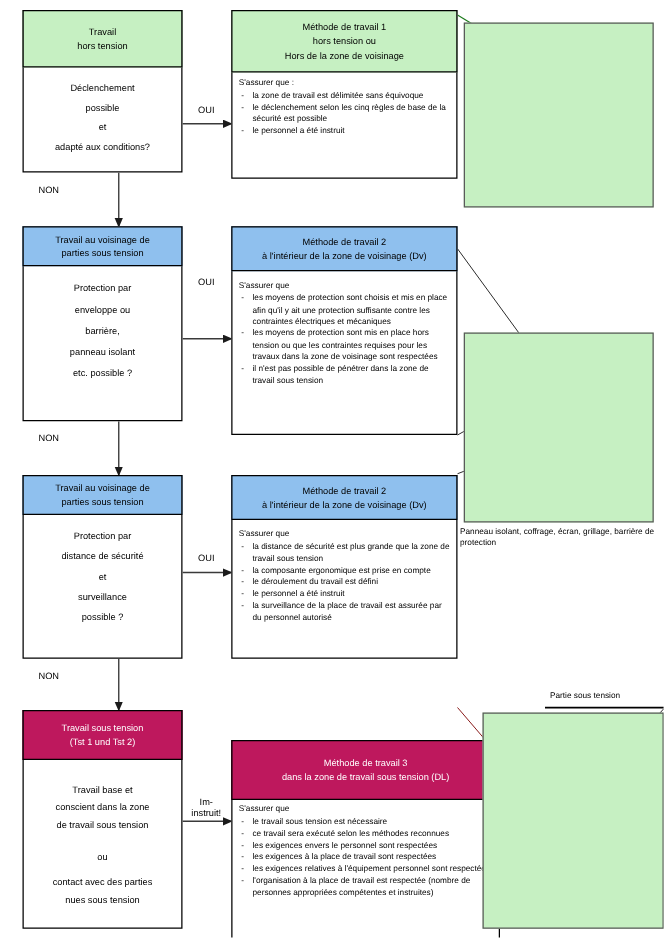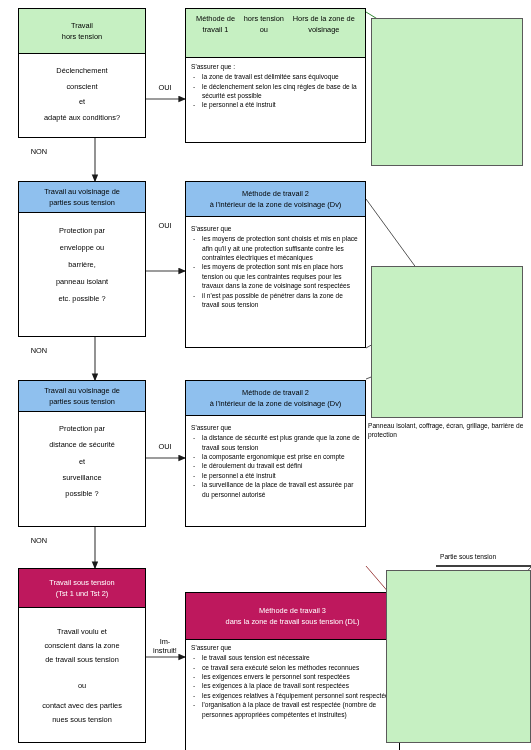--- a/index.html
+++ b/index.html
@@ -196,31 +196,31 @@
     </g>
   </svg>
 
   <div class="box" style="left:18px; top:8px; width:128px; height:130px;">
     <div class="hdr hdr-green" style="margin:-1px; height:46px; display:flex; flex-direction:column; justify-content:center;">
       <span>Travail</span>
       <span>hors tension</span>
     </div>
     <div class="qbody">
       <span class="ln">Déclenchement</span>
-      <span class="ln">conscient</span>
+      <span class="ln">possible</span>
       <span class="ln">et</span>
       <span class="ln">adapté aux conditions?</span>
     </div>
   </div>
 
   <div class="edge-label" style="left:150px; top:84px; width:30px;">OUI</div>
   <div class="edge-label" style="left:24px; top:148px; width:30px;">NON</div>
 
   <div class="box" style="left:185px; top:8px; width:181px; height:135px;">
-    <div class="hdr hdr-green" style="margin:-1px; height:50px; display:flex; justify-content:center;">
+    <div class="hdr hdr-green" style="margin:-1px; height:50px; display:flex; flex-direction:column; justify-content:center;">
       <span>Méthode de travail 1</span>
       <span>hors tension ou</span>
       <span>Hors de la zone de voisinage</span>
     </div>
     <div class="mbody">
       <span class="intro">S'assurer que :</span>
       <ul>
         <li>la zone de travail est délimitée sans équivoque</li>
         <li>le déclenchement selon les cinq règles de base de la sécurité est possible</li>
         <li>le personnel a été instruit</li>
@@ -301,21 +301,21 @@
       </ul>
     </div>
   </div>
 
   <div class="box" style="left:18px; top:568px; width:128px; height:175px;">
     <div class="hdr hdr-red" style="margin:-1px; height:40px; display:flex; flex-direction:column; justify-content:center;">
       <span>Travail sous tension</span>
       <span>(Tst 1 und Tst 2)</span>
     </div>
     <div class="qbody" style="line-height:1.9; padding-top:18px;">
-      <span class="ln">Travail voulu et</span>
+      <span class="ln">Travail base et</span>
       <span class="ln">conscient dans la zone</span>
       <span class="ln">de travail sous tension</span>
       <span class="ln" style="margin-top:12px; display:block;">ou</span>
       <span class="ln" style="margin-top:6px; display:block;">contact avec des parties</span>
       <span class="ln">nues sous tension</span>
     </div>
   </div>
 
   <div class="edge-label" style="left:148px; top:638px; width:34px; white-space:pre-line;">Im-
 instruit!</div>

